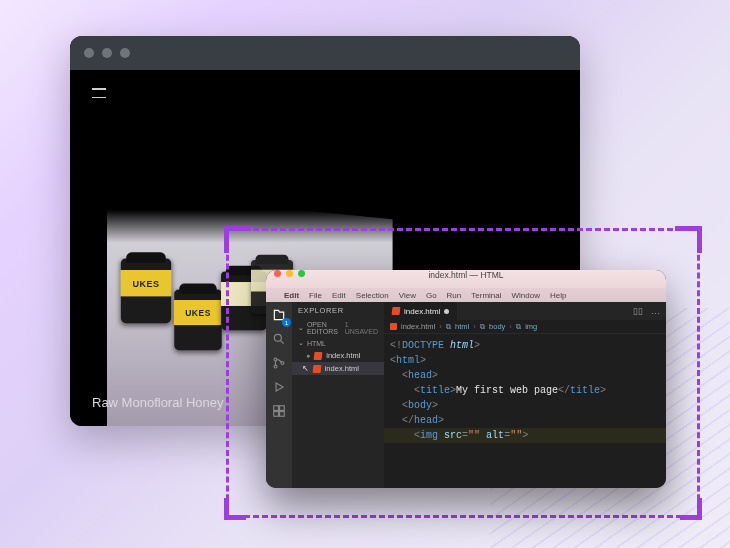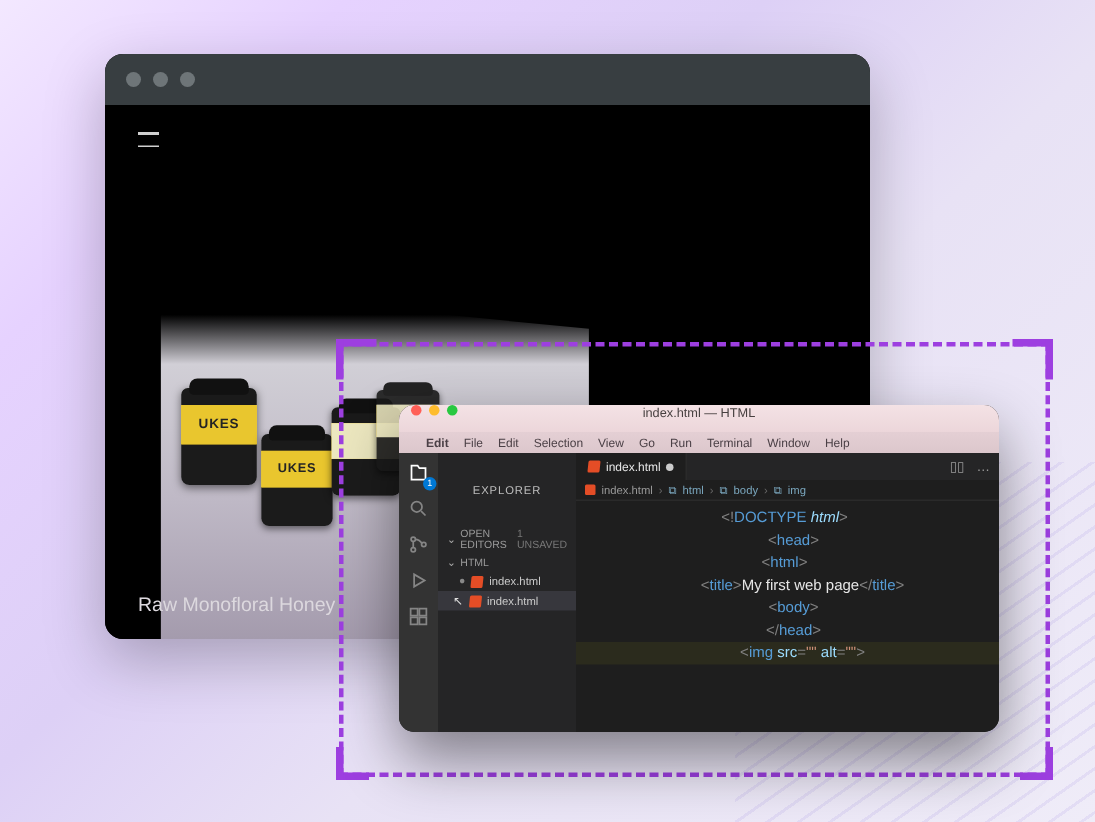--- a/index.html
+++ b/index.html
@@ -147,21 +147,21 @@
   .activitybar .badge {
     position:absolute; margin-left:10px; margin-top:-6px;
     background:#0078d4; color:#fff; font-size:6px; width:9px; height:9px; border-radius:50%;
     display:flex; align-items:center; justify-content:center;
   }
 
   .sidebar {
     width: 92px; background:#252526; font-size:7.5px; color:#bbb;
     display:flex; flex-direction:column;
   }
-  .sb-title { padding:20px 6px; font-size:7.5px; letter-spacing:.6px; color:#bdbdbd;text-align:center; }
+  .sb-title { padding:4px 6px; font-size:7.5px; letter-spacing:.6px; color:#bdbdbd; }
   .sb-section { padding:2px 6px; font-size:7px; color:#9a9a9a; display:flex; align-items:center; gap:3px; }
   .chev { font-size:7px; color:#aaa; }
   .sb-file {
     padding:2px 4px 2px 14px; display:flex; align-items:center; gap:4px;
     color:#ccc; cursor:pointer;
   }
   .sb-file .fdot { color:#888; font-size:7px; }
   .sb-file.sel { background:#37373d; }
   .html-ico { width:8px; height:8px; background:#e44d26; transform: skewX(-6deg); border-radius:1px; }
 
@@ -179,22 +179,22 @@
   .breadcrumbs {
     height:14px; display:flex; align-items:center; gap:4px;
     padding:0 6px; font-size:7.5px; color:#9a9a9a; background:#1e1e1e;
     border-bottom:1px solid #2a2a2a;
   }
   .breadcrumbs .sep { color:#666; }
   .bc-ico { width:7px; height:7px; background:#e44d26; border-radius:1px; }
   .bc-tag { color:#7aa6bd; }
 
   .code {
-    flex:1; padding:4px 0 0 0; font-family: Liberation Sans, sans-serif;
-    font-size:10px; line-height:15px; overflow:hidden;text-align:center;
+    flex:1; padding:4px 0 0 0; font-family: Liberation Mono, monospace;
+    font-size:10px; line-height:15px; overflow:hidden;
   }
   .line { padding:0 10px 0 6px; white-space:pre; }
   .line.hl { background:#2b2b1d; }
   .i1{padding-left:18px}.i2{padding-left:30px}
   .tag{color:#569cd6}.attr{color:#9cdcfe}.punc{color:#808080}.text{color:#e6e6e6}.str{color:#ce9178}.doctype{color:#569cd6}.kw{color:#9cdcfe; font-style:italic}
 </style>
 </head>
 <body>
 
 <div class="bg-stripes"></div>
@@ -333,22 +333,22 @@
         <span class="sep">›</span>
         <span style="color:#7aa6bd">⧉</span>
           <span class="bc-tag">body</span>
         <span class="sep">›</span>
         <span style="color:#7aa6bd">⧉</span>
           <span class="bc-tag">img</span>
       </div>
 
       <div class="code">
         <div class="line"><span class="punc">&lt;!</span><span class="doctype">DOCTYPE</span><span class="kw"> html</span><span class="punc">&gt;</span></div>
+        <div class="line"><span class="punc">&lt;</span><span class="tag">html</span><span class="punc">&gt;</span></div>
         <div class="line i1"><span class="punc">&lt;</span><span class="tag">head</span><span class="punc">&gt;</span></div>
-        <div class="line"><span class="punc">&lt;</span><span class="tag">html</span><span class="punc">&gt;</span></div>
         <div class="line i2"><span class="punc">&lt;</span><span class="tag">title</span><span class="punc">&gt;</span><span class="text">My first web page</span><span class="punc">&lt;/</span><span class="tag">title</span><span class="punc">&gt;</span></div>
         <div class="line i1"><span class="punc">&lt;</span><span class="tag">body</span><span class="punc">&gt;</span></div>
         <div class="line i1"><span class="punc">&lt;/</span><span class="tag">head</span><span class="punc">&gt;</span></div>
         <div class="line i2 hl"><span class="punc">&lt;</span><span class="tag">img</span><span> </span><span class="attr">src</span><span class="punc">=</span><span class="str">""</span><span> </span><span class="attr">alt</span><span class="punc">=</span><span class="str">""</span><span class="punc">&gt;</span></div>
       </div>
     </div>
   </div>
 </div>
 
 </body></html>

